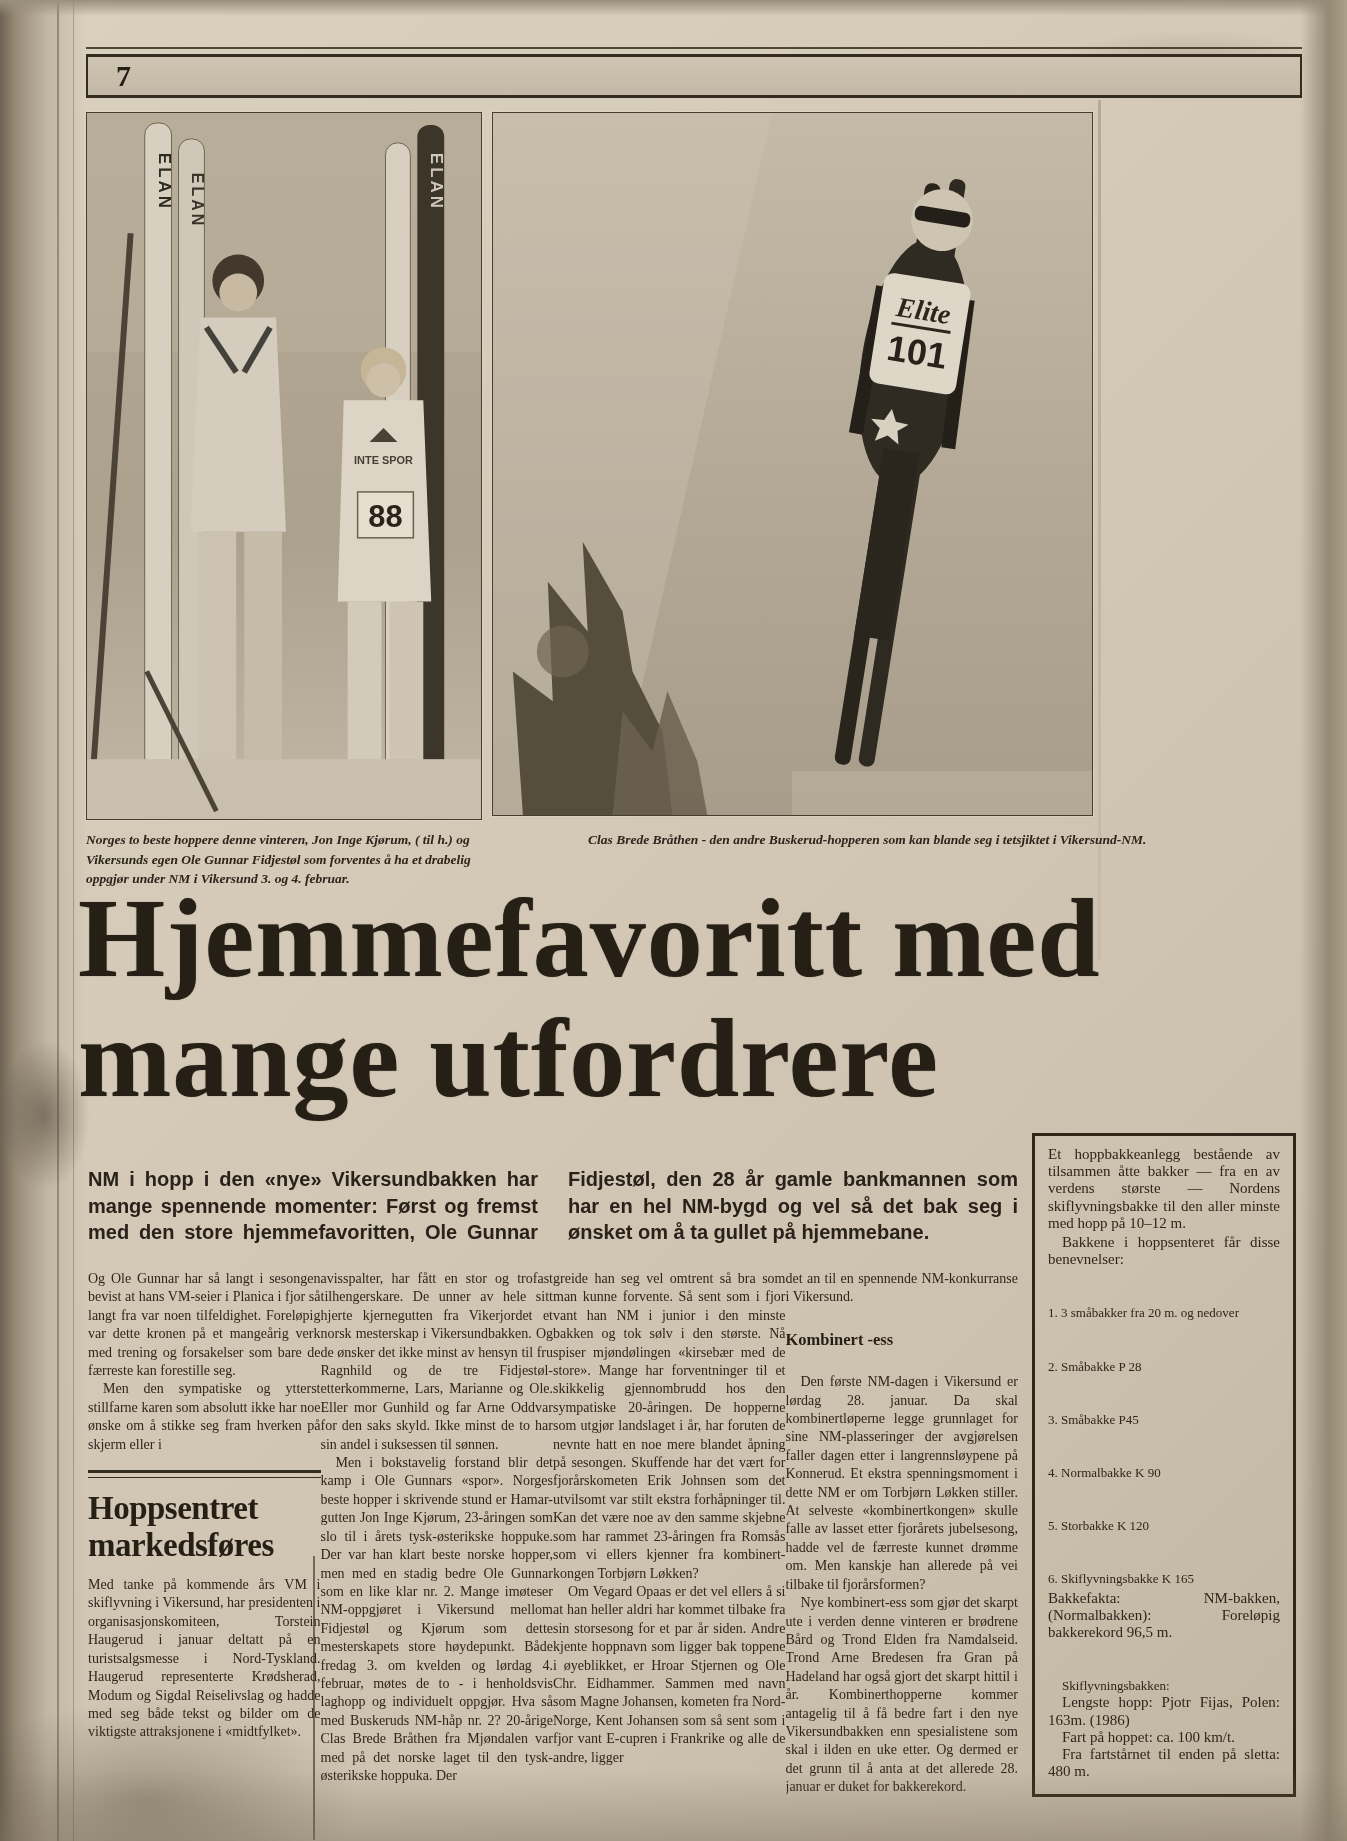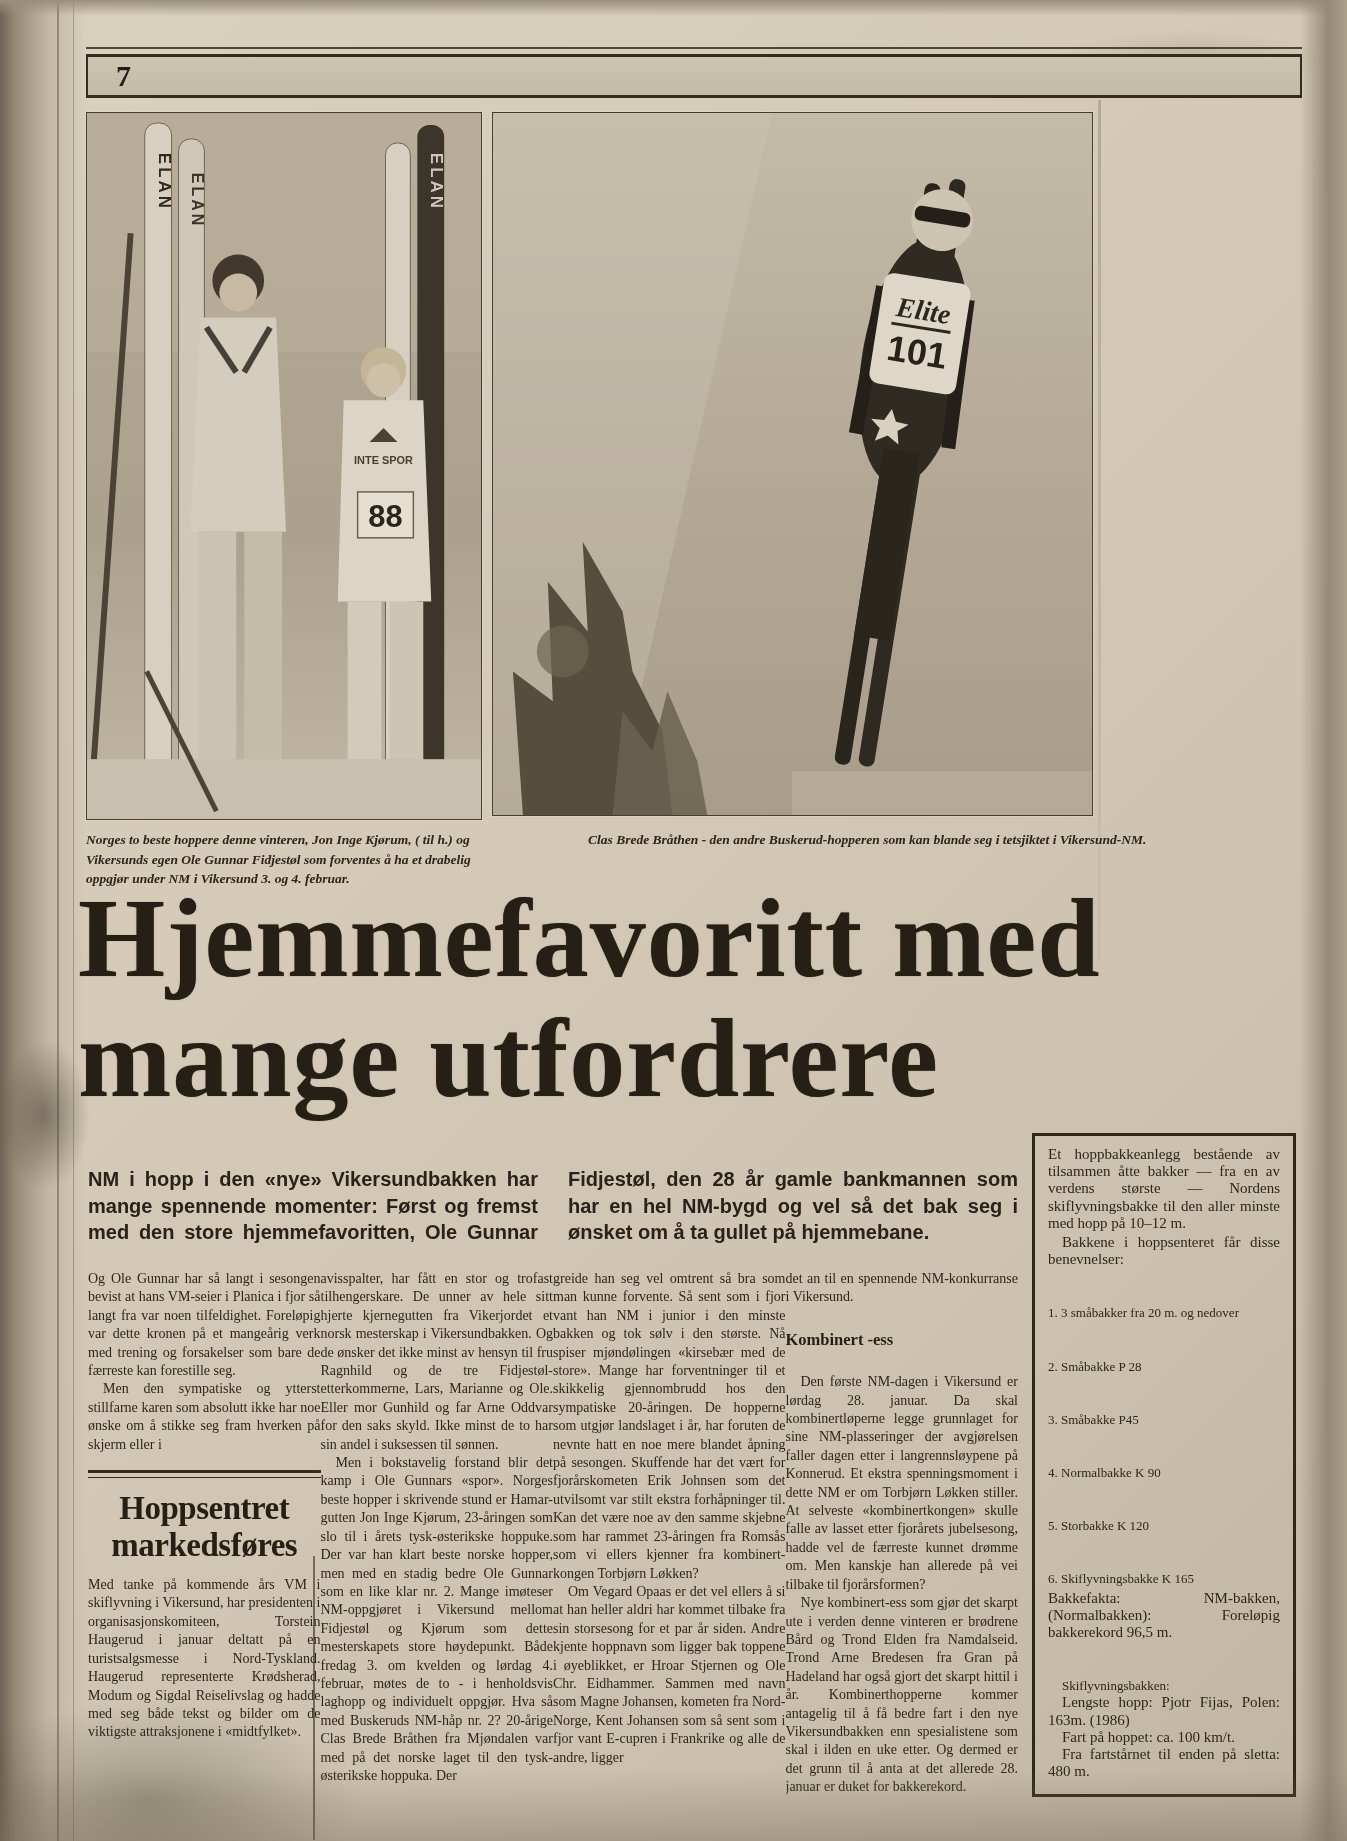--- a/index.html
+++ b/index.html
@@ -50,21 +50,21 @@
   .lead{left:88px;top:1166px;width:930px;column-count:2;column-gap:30px;
     font-family:"Liberation Sans",sans-serif;font-weight:bold;font-size:20px;
     line-height:26.5px;text-align:justify;color:#29221a;}
   
   .columns{left:88px;top:1270px;width:930px;height:571px;display:flex;overflow:hidden;}
   .col{flex:1;overflow:hidden;font-size:14px;line-height:18.4px;text-align:justify;color:#2d261c;}
   .col p{margin:0;}
   .col p.ind{text-indent:15px;}
   .double-rule{margin:16px 0 12px;height:4px;border-top:3px solid #332c20;border-bottom:1px solid #332c20;}
   .col-subhead{font-size:33px;line-height:37px;font-weight:bold;letter-spacing:-.5px;
-    margin:0 0 12px;color:#251f15;text-align:center;}
+    margin:0 0 12px;color:#251f15;text-align:left;}
   .mini-subhead{font-size:16.5px;font-weight:bold;margin:24px 0 24px;text-align:left;color:#251f15;}
   .v-rule{left:313px;top:1556px;width:2px;height:284px;background:rgba(50,42,30,.6);}
   
   .factbox{left:1032px;top:1133px;width:264px;height:664px;box-sizing:border-box;
     border:3px solid #2f2818;padding:10px 13px;overflow:hidden;}
   .fb-title{font-size:30px;line-height:35px;font-weight:bold;letter-spacing:-.5px;
     margin:4px 0 10px;color:#251f15;}
   .fb-text{font-size:15px;line-height:17.2px;text-align:justify;color:#2d261c;}
   .fb-line{font-size:13px;line-height:17.2px;color:#2d261c;margin-top:36px;}
   .fb-ind{text-indent:14px;}

